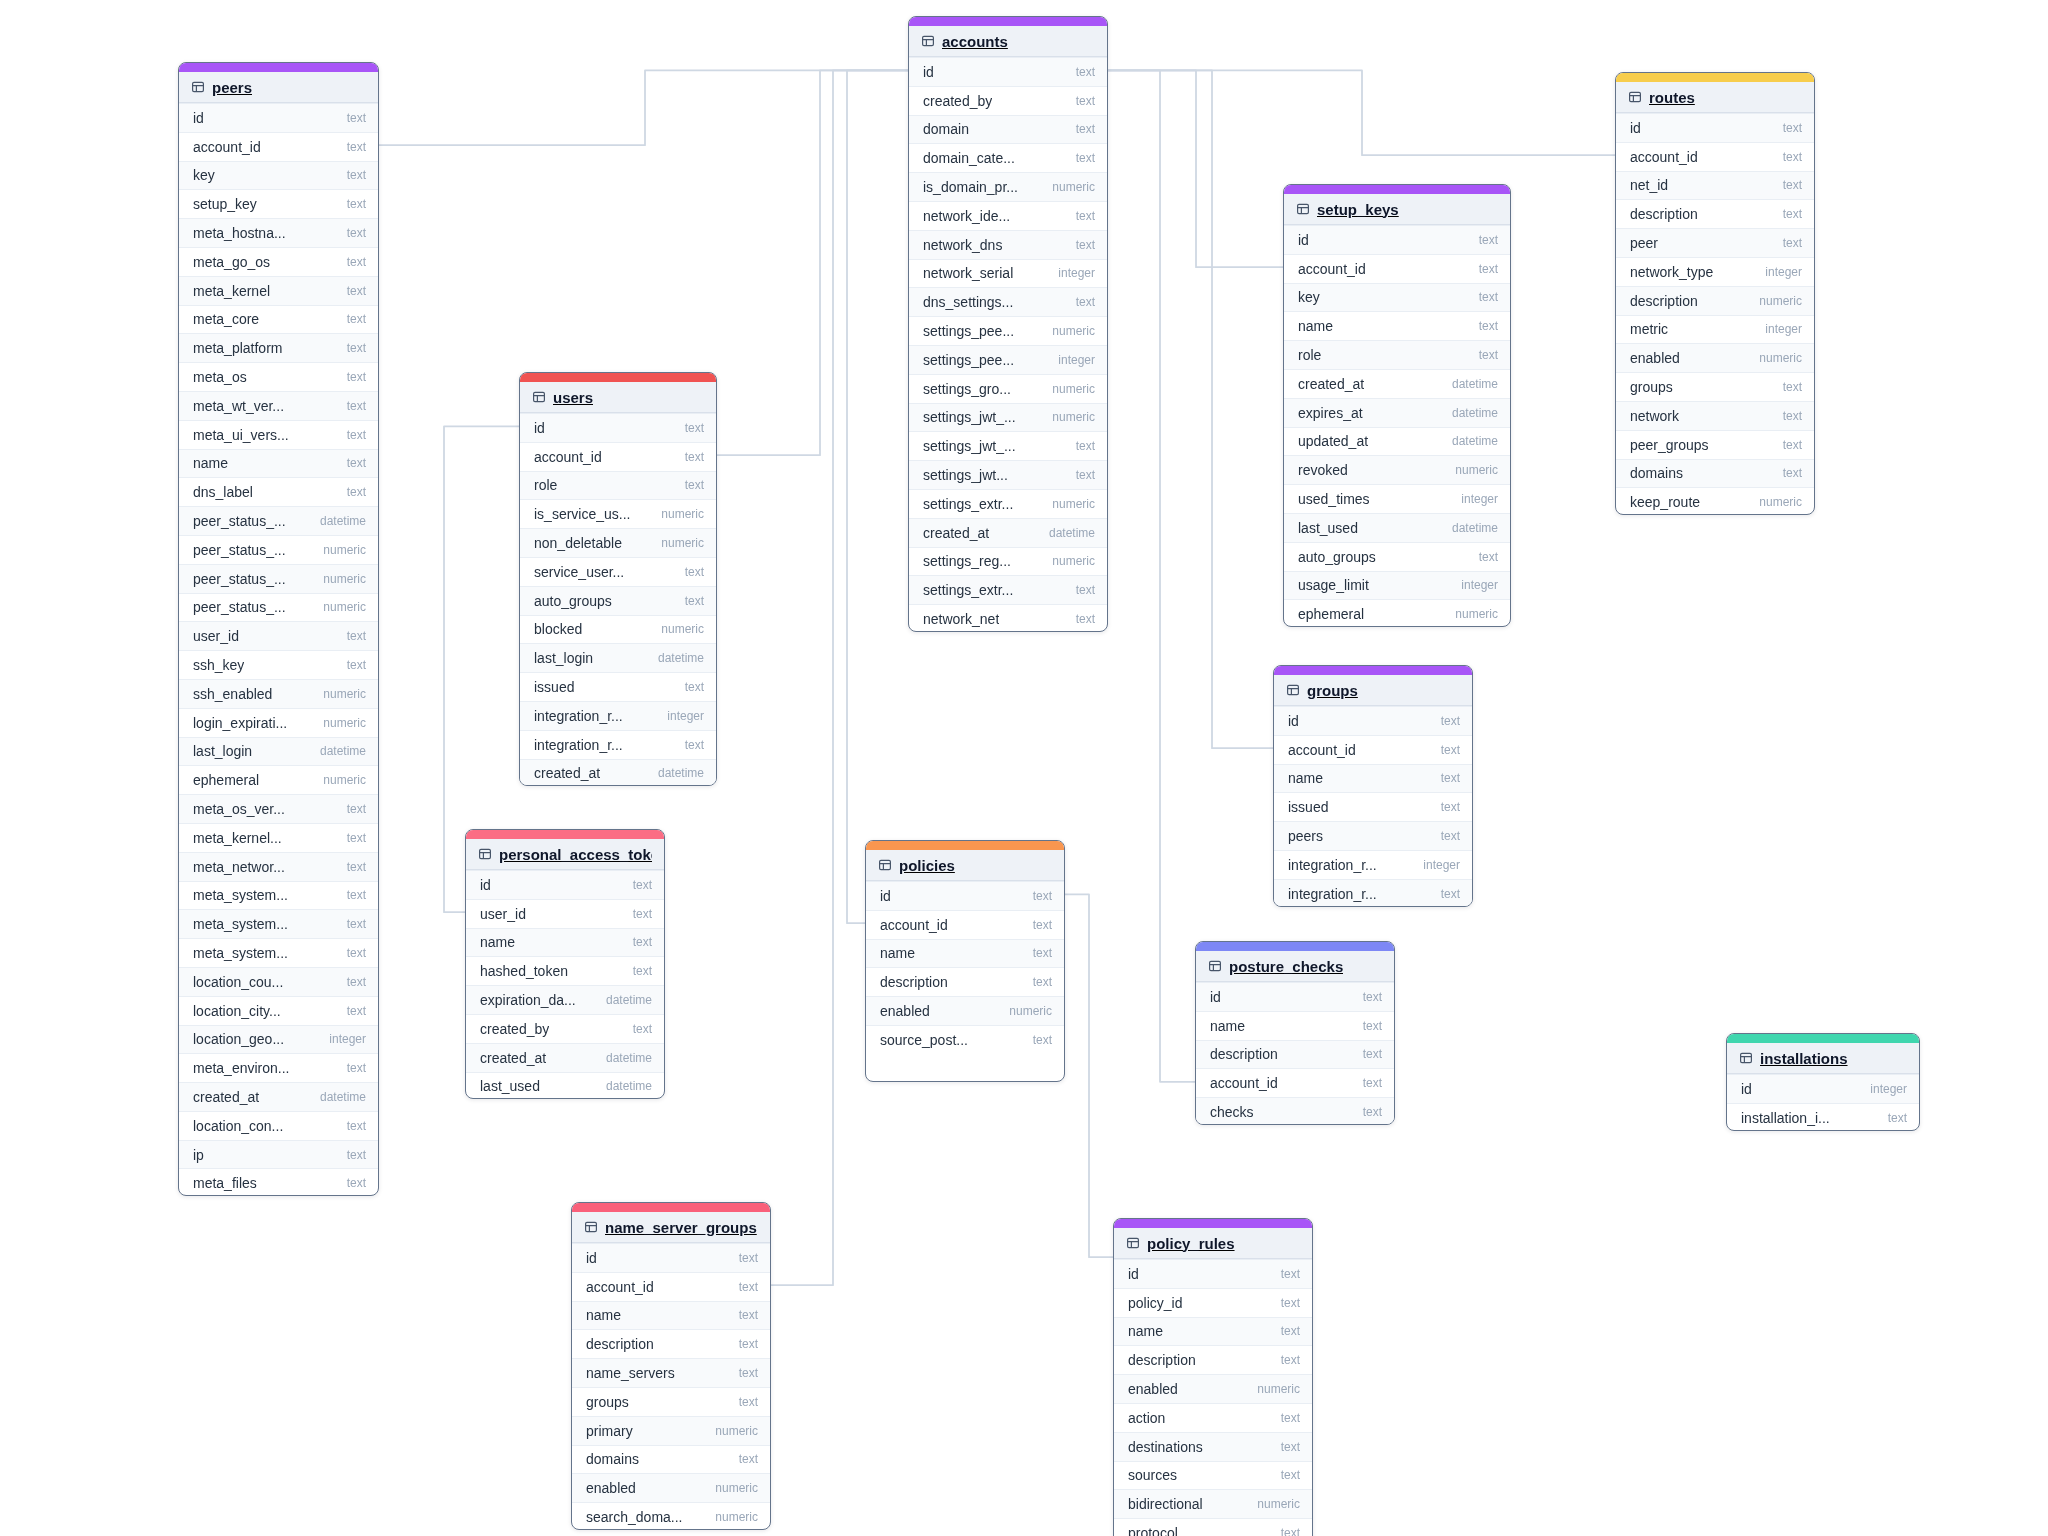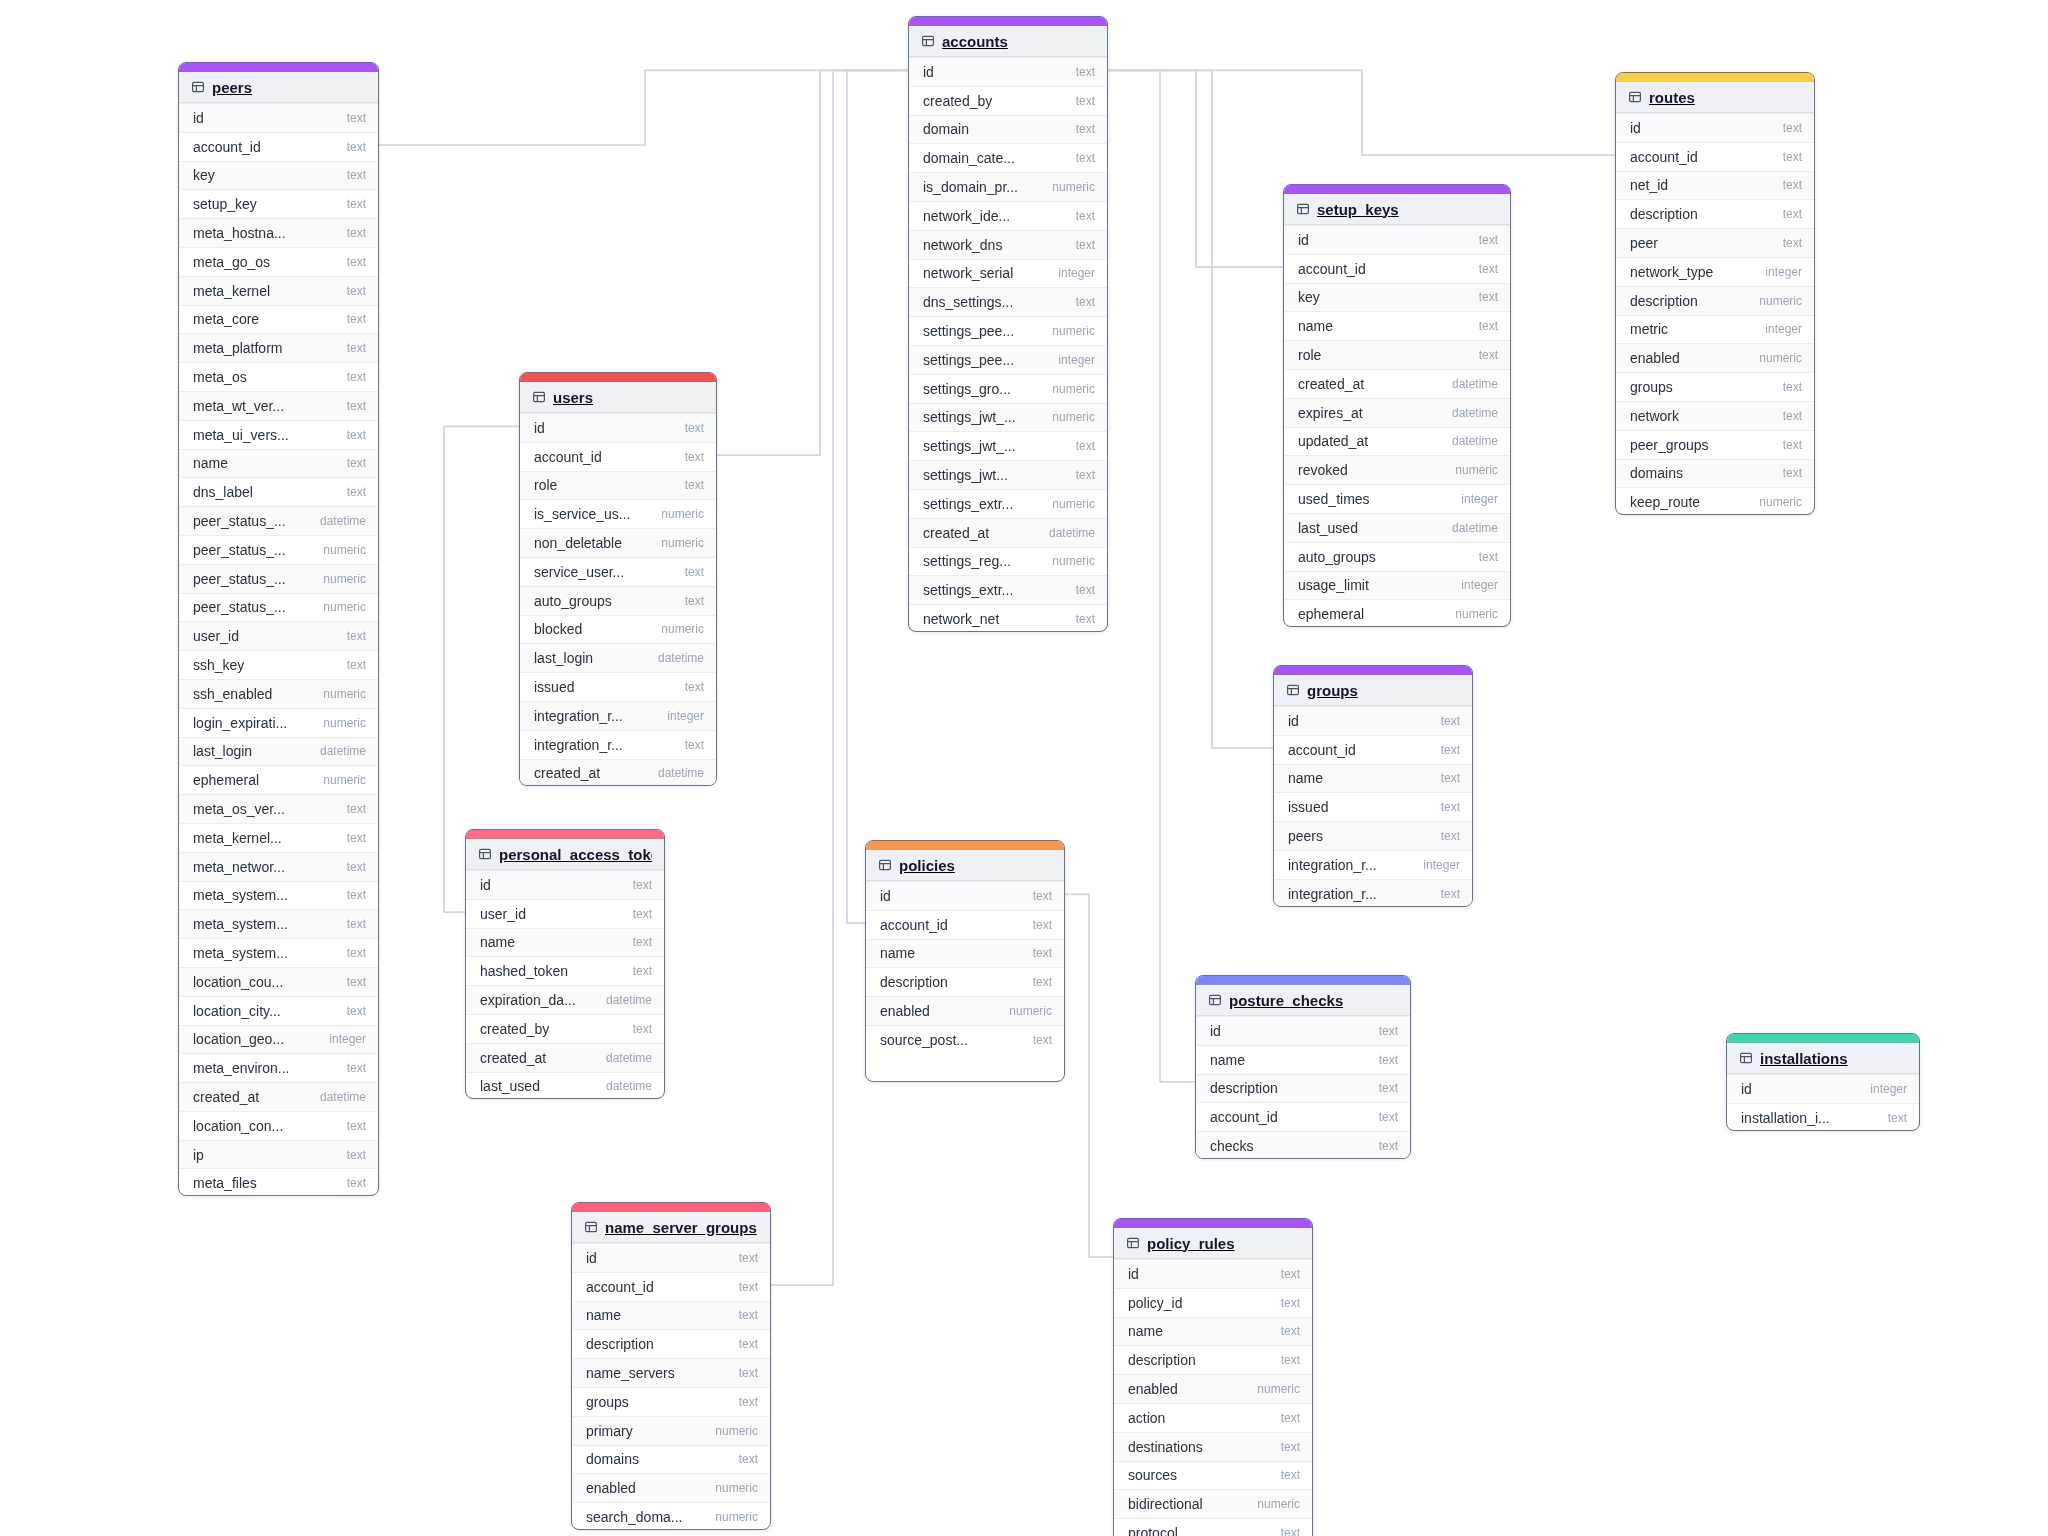--- a/index.html
+++ b/index.html
@@ -616,21 +616,21 @@
       </div>
       <div class="field-row">
         <span class="fname">integration_r...</span>
         <span class="ftype">integer</span>
       </div>
       <div class="field-row alt">
         <span class="fname">integration_r...</span>
         <span class="ftype">text</span>
       </div>
     </div>
-    <div class="table-card" style="left: 1195px; top: 975px; width: 216px; height: 184px;">
+    <div class="table-card" style="left: 1195px; top: 941px; width: 200px; height: 184px;">
       <div class="accent-bar" style="background: rgb(125, 135, 245);"></div>
       <div class="title-row">
         <svg width="14" height="14" viewBox="0 0 14 14" class="ticon">
           <rect x="1.6" y="2.4" width="10.8" height="9.2" rx="1.4" fill="none" stroke="#475569" stroke-width="1.2"></rect>
           <line x1="1.6" y1="5.6" x2="12.4" y2="5.6" stroke="#475569" stroke-width="1.2"></line>
           <line x1="5.4" y1="5.6" x2="5.4" y2="11.6" stroke="#475569" stroke-width="1.2"></line>
         </svg>
         <span class="tname">posture_checks</span>
       </div>
       <div class="field-row alt">

